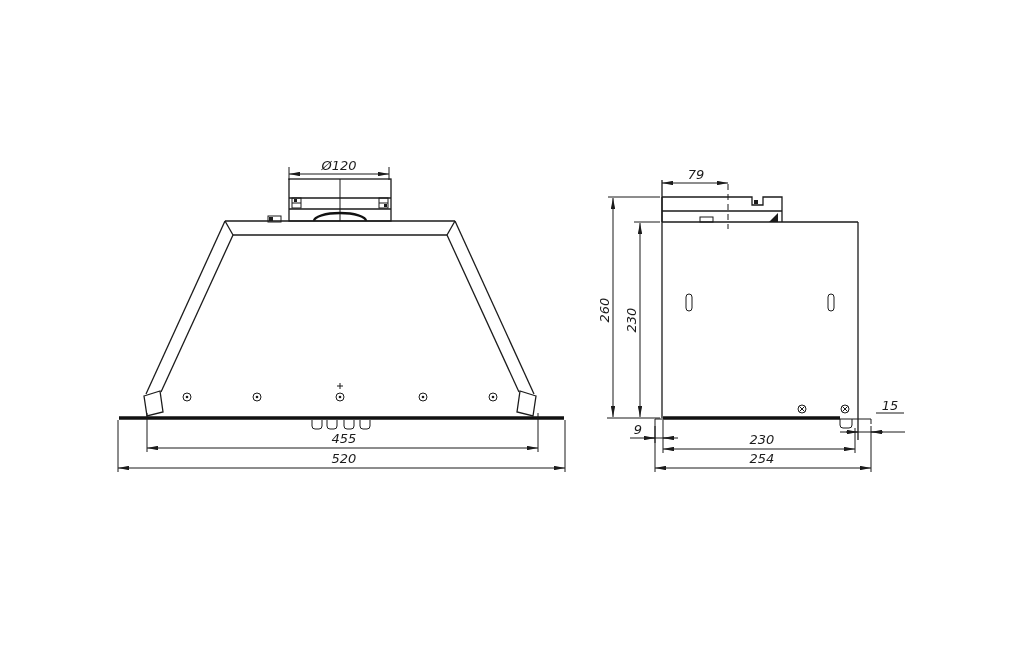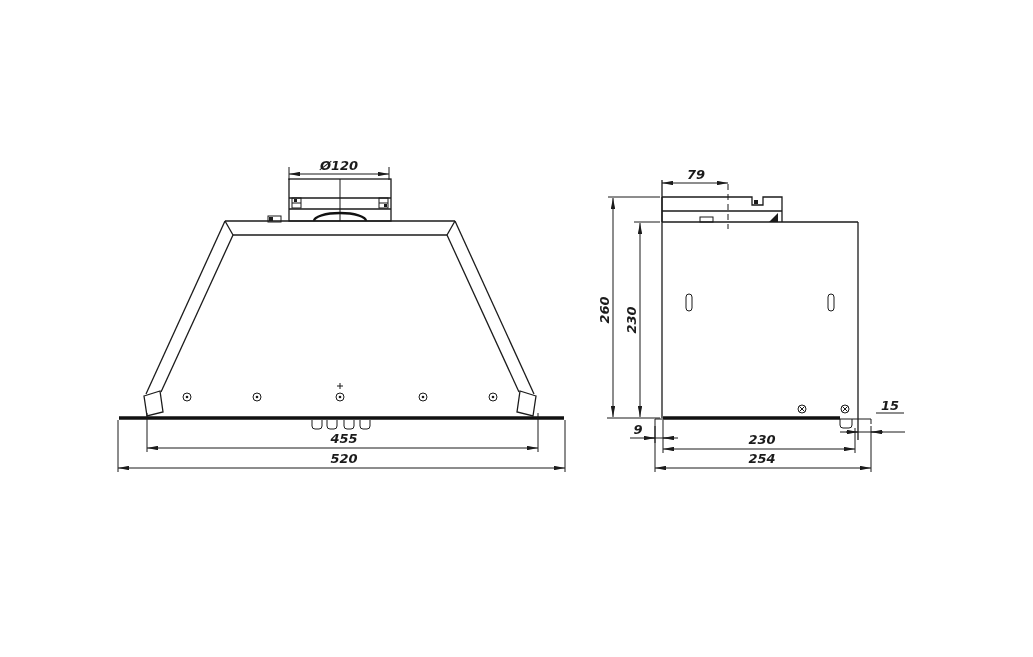--- a/index.html
+++ b/index.html
@@ -1,16 +1,16 @@
 <!DOCTYPE html>
 <html><head>
 <meta charset="utf-8">
 <style>
   html,body{margin:0;padding:0;background:#ffffff;}
-  .canvas{position:relative;width:1033px;height:657px;background:#ffffff;overflow:hidden;font-weight:bold;}
+  .canvas{position:relative;width:1033px;height:657px;background:#ffffff;overflow:hidden;}
   svg{position:absolute;left:0;top:0;}
   svg text{font-family:"DejaVu Sans","Liberation Sans",sans-serif;font-style:italic;font-size:13px;fill:#1b1b1b;}
   .ln{stroke:#1b1b1b;stroke-width:1.3;fill:none;}
   .thin{stroke:#1b1b1b;stroke-width:1;fill:none;}
   .thick{stroke:#111;stroke-width:3.4;fill:none;}
   .bold{stroke:#111;stroke-width:2.4;fill:none;}
   .dim{stroke:#1b1b1b;stroke-width:1;fill:none;}
   .fillb{fill:#1b1b1b;stroke:none;}
   .dash{stroke:#1b1b1b;stroke-width:1;fill:none;stroke-dasharray:6 4;}
 </style>

